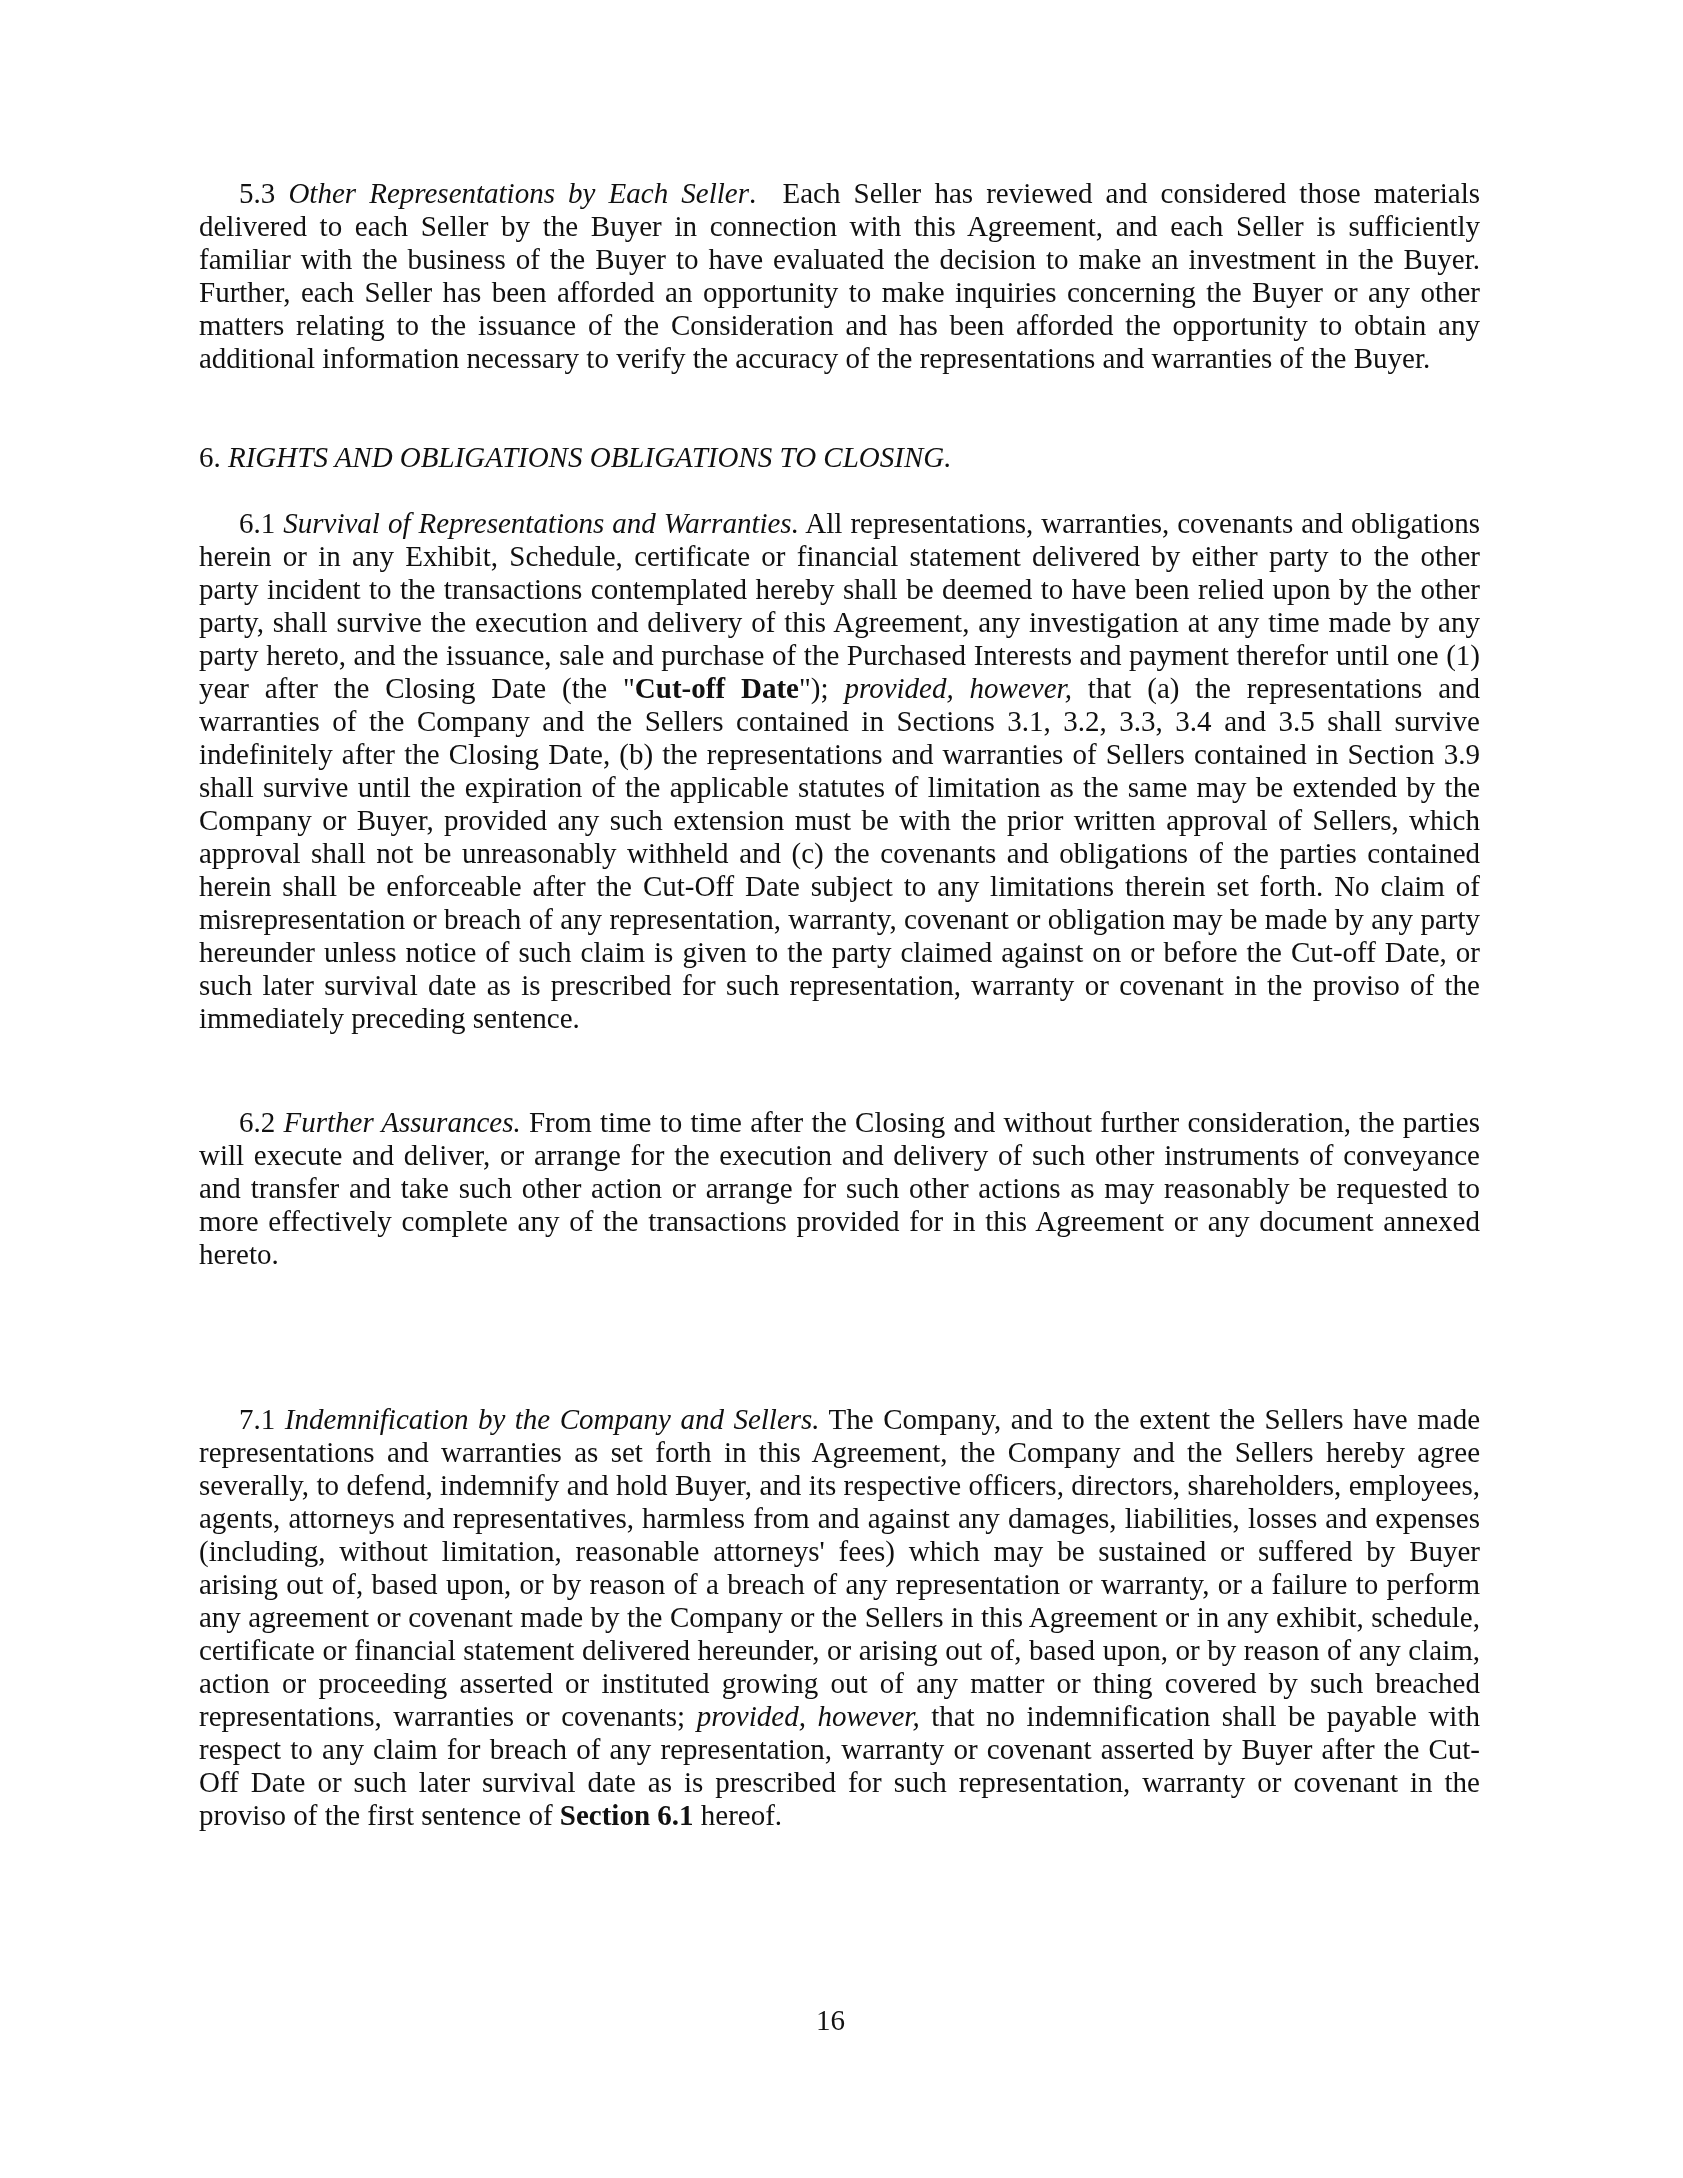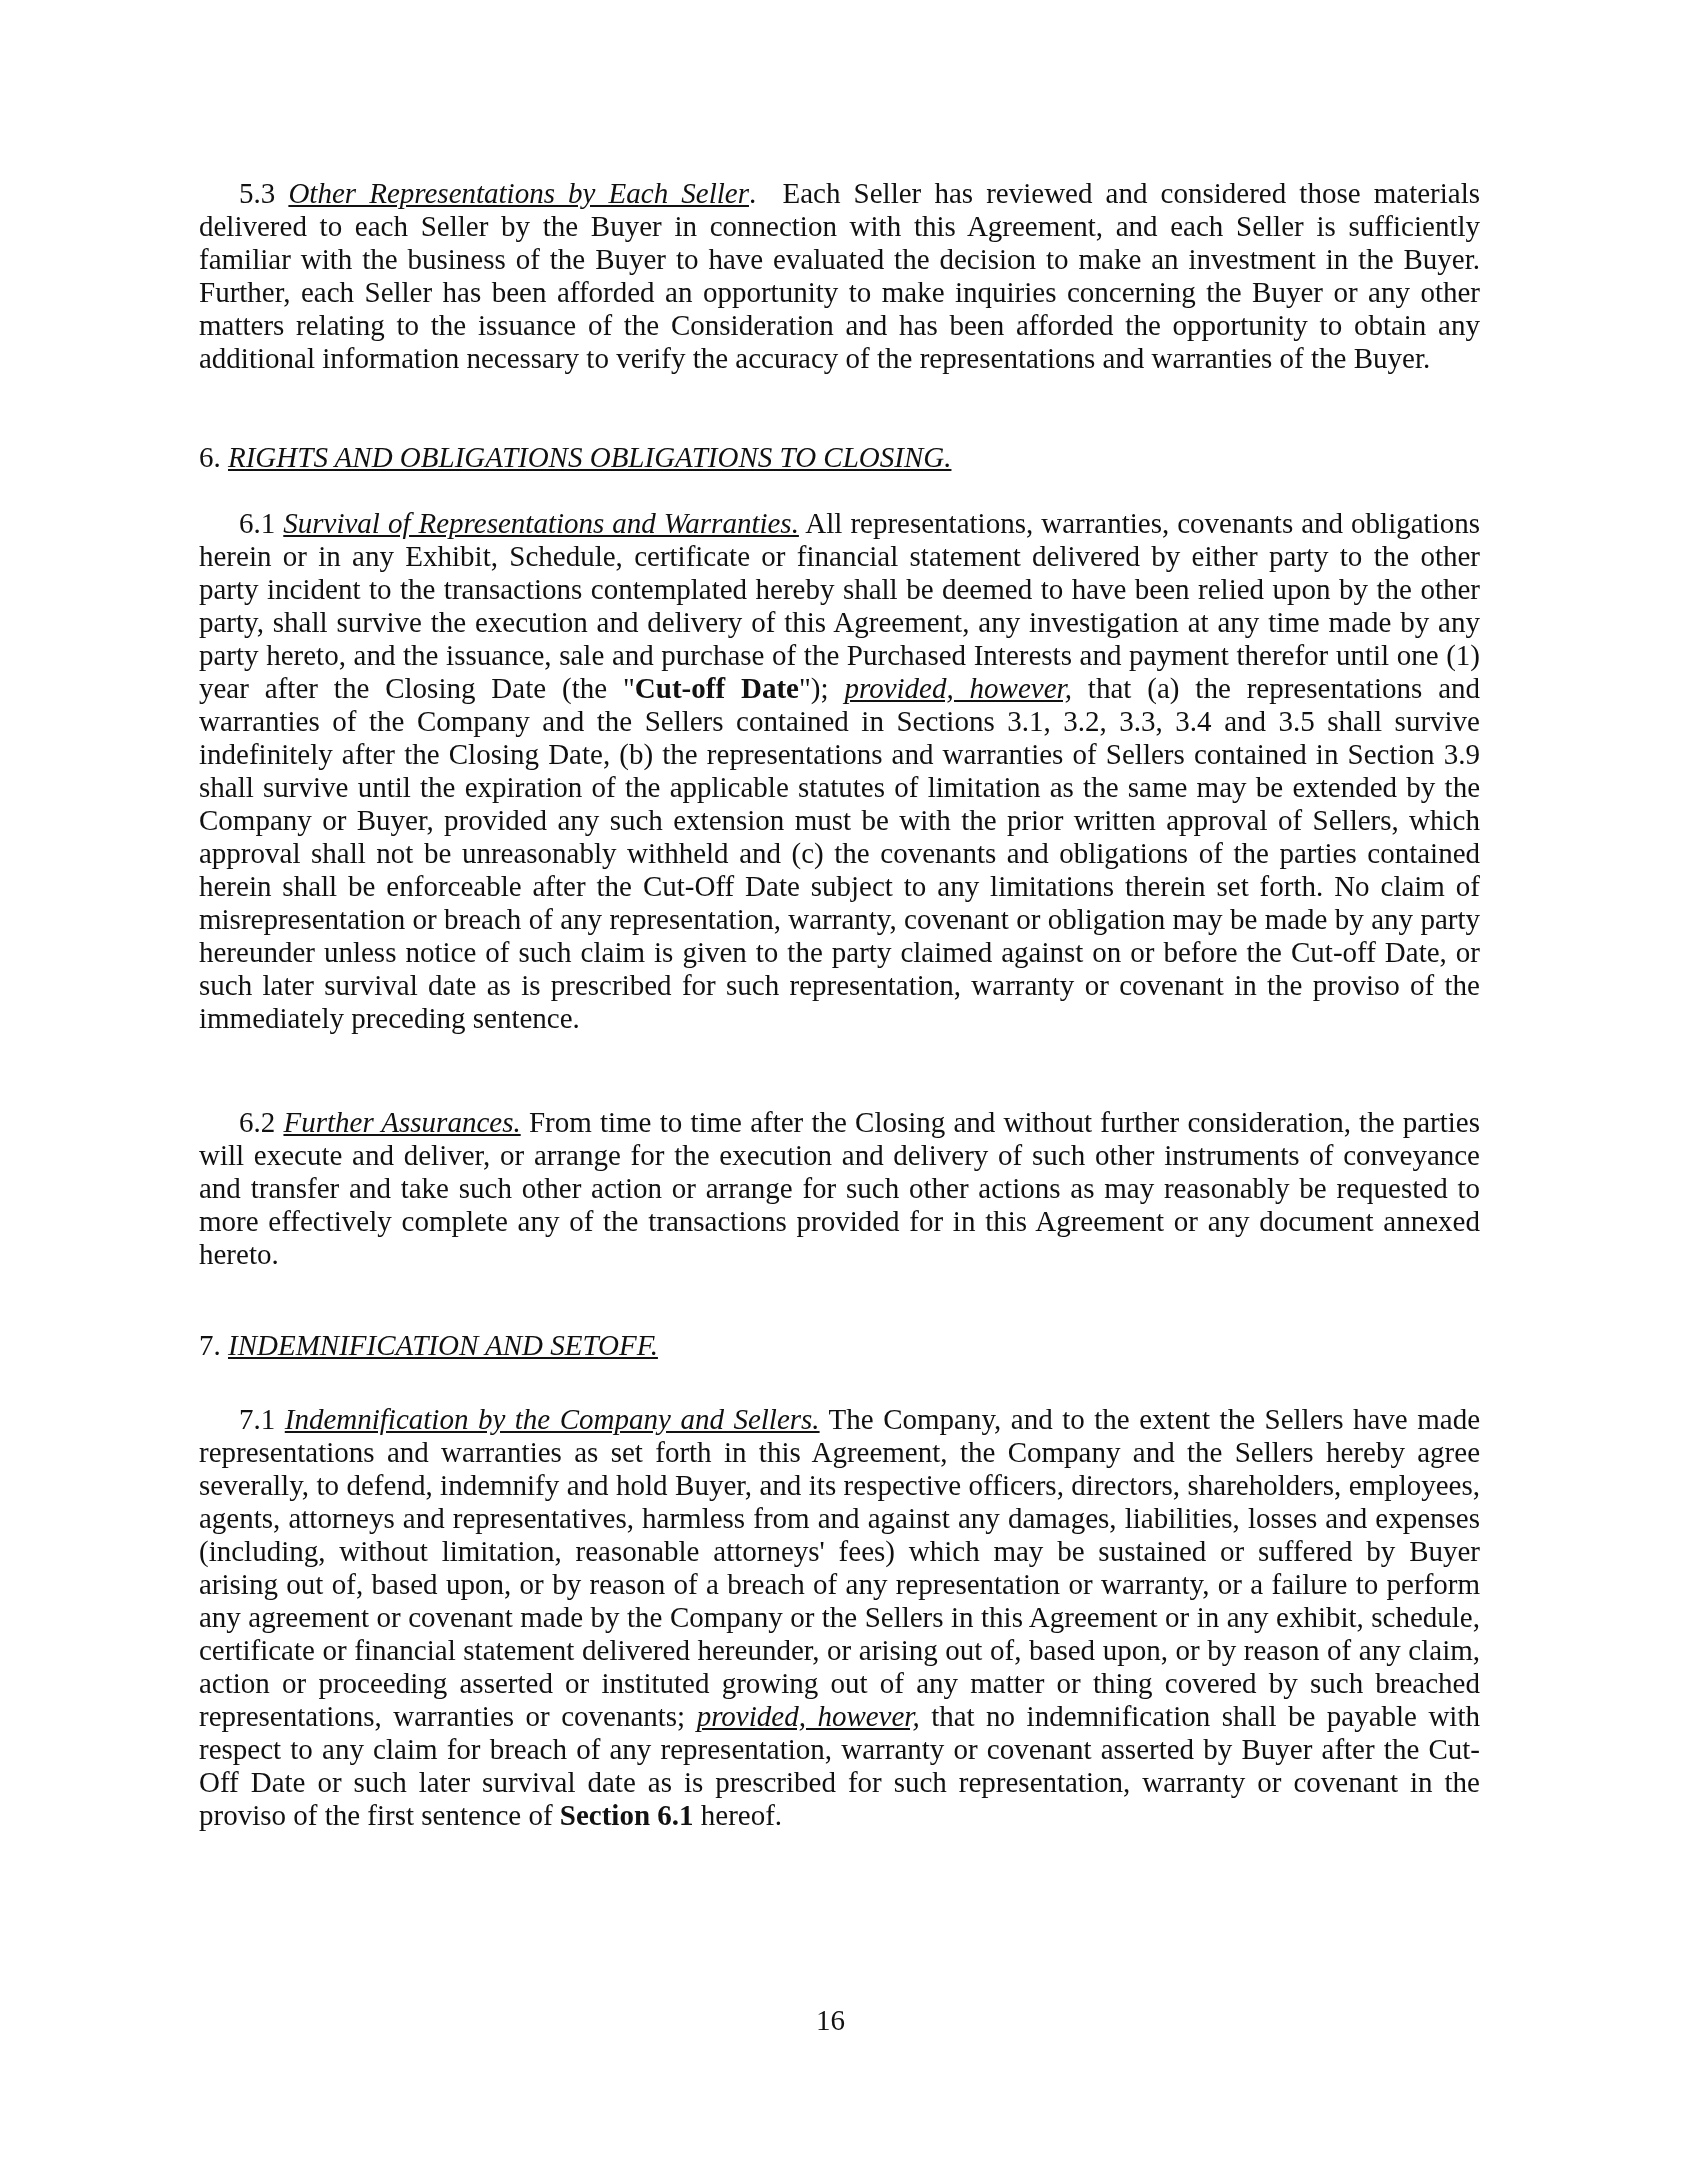--- a/index.html
+++ b/index.html
@@ -9,21 +9,21 @@
     background: #ffffff; color: #111111;
     font-family: "Liberation Serif", "DejaVu Serif", serif;
     font-size: 29px; line-height: 33px;
   }
   .block {
     position: absolute; left: 199px; width: 1281px;
     text-align: justify; margin: 0;
   }
   .para { text-indent: 40px; }
   .heading { text-align: left; }
-  .i { font-style: italic; text-decoration: underline; }
+  .i { font-style: italic; }
   .b { font-weight: bold; }
   #p53 { top: 177px; }
   #h6 { top: 441px; }
   #p61 { top: 507px; }
   #p62 { top: 1106px; }
   #h7 { top: 1329px; }
   #p71 { top: 1395px; margin-top: 8px; }
   .pagenum {
     position: absolute; left: 0; width: 1661px; top: 2004px;
     text-align: center;
@@ -35,20 +35,19 @@
 <div class="page">
 
   <p id="p53" class="block para"><span>5.3</span> <span class="i">Other Representations by Each Seller</span><span>.</span>&nbsp; <span>Each Seller has reviewed and considered those materials delivered to each Seller by the Buyer in connection with this Agreement, and each Seller is sufficiently familiar with the business of the Buyer to have evaluated the decision to make an investment in the Buyer. Further, each Seller has been afforded an opportunity to make inquiries concerning the Buyer or any other matters relating to the issuance of the Consideration and has been afforded the opportunity to obtain any additional information necessary to verify the accuracy of the representations and warranties of the Buyer.</span></p>
 
   <p id="h6" class="block heading"><span>6.</span> <span class="i">RIGHTS AND OBLIGATIONS OBLIGATIONS TO CLOSING.</span></p>
 
   <p id="p61" class="block para"><span>6.1</span> <span class="i">Survival of Representations and Warranties.</span> <span>All representations, warranties, covenants and obligations herein or in any Exhibit, Schedule, certificate or financial statement delivered by either party to the other party incident to the transactions contemplated hereby shall be deemed to have been relied upon by the other party, shall survive the execution and delivery of this Agreement, any investigation at any time made by any party hereto, and the issuance, sale and purchase of the Purchased Interests and payment therefor until one (1) year after the Closing Date (the "</span><span class="b">Cut-off Date</span><span>"); </span><span class="i">provided, however,</span><span> that (a) the representations and warranties of the Company and the Sellers contained in Sections 3.1, 3.2, 3.3, 3.4 and 3.5 shall survive indefinitely after the Closing Date, (b) the representations and warranties of Sellers contained in Section 3.9 shall survive until the expiration of the applicable statutes of limitation as the same may be extended by the Company or Buyer, provided any such extension must be with the prior written approval of Sellers, which approval shall not be unreasonably withheld and (c) the covenants and obligations of the parties contained herein shall be enforceable after the Cut-Off Date subject to any limitations therein set forth. No claim of misrepresentation or breach of any representation, warranty, covenant or obligation may be made by any party hereunder unless notice of such claim is given to the party claimed against on or before the Cut-off Date, or such later survival date as is prescribed for such representation, warranty or covenant in the proviso of the immediately preceding sentence.</span></p>
 
   <p id="p62" class="block para"><span>6.2</span> <span class="i">Further Assurances.</span> <span>From time to time after the Closing and without further consideration, the parties will execute and deliver, or arrange for the execution and delivery of such other instruments of conveyance and transfer and take such other action or arrange for such other actions as may reasonably be requested to more effectively complete any of the transactions provided for in this Agreement or any document annexed hereto.</span></p>
 
-  <p id="h7" class="block heading"><span>7.</span> <span class="i">INDEMNIFICATION AND SETOFF.</span></p>
 
   <p id="p71" class="block para"><span>7.1</span> <span class="i">Indemnification by the Company and Sellers.</span> <span>The Company, and to the extent the Sellers have made representations and warranties as set forth in this Agreement, the Company and the Sellers hereby agree severally, to defend, indemnify and hold Buyer, and its respective officers, directors, shareholders, employees, agents, attorneys and representatives, harmless from and against any damages, liabilities, losses and expenses (including, without limitation, reasonable attorneys' fees) which may be sustained or suffered by Buyer arising out of, based upon, or by reason of a breach of any representation or warranty, or a failure to perform any agreement or covenant made by the Company or the Sellers in this Agreement or in any exhibit, schedule, certificate or financial statement delivered hereunder, or arising out of, based upon, or by reason of any claim, action or proceeding asserted or instituted growing out of any matter or thing covered by such breached representations, warranties or covenants; </span><span class="i">provided, however,</span><span> that no indemnification shall be payable with respect to any claim for breach of any representation, warranty or covenant asserted by Buyer after the Cut-Off Date or such later survival date as is prescribed for such representation, warranty or covenant in the proviso of the first sentence of </span><span class="b">Section 6.1</span><span> hereof.</span></p>
 
   <div class="pagenum">16</div>
 
 </div>
 
 
 </body></html>

